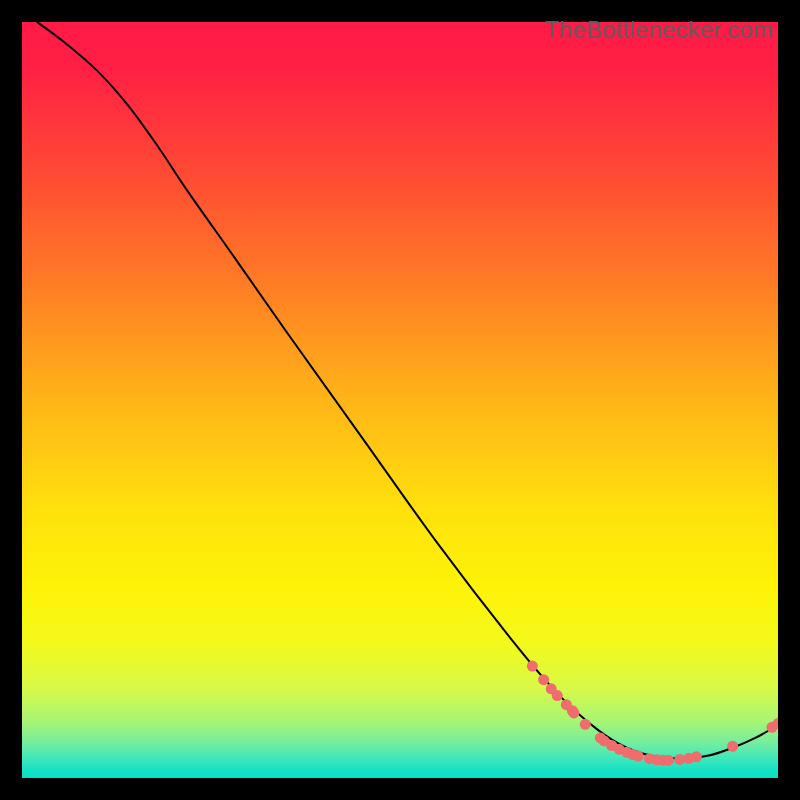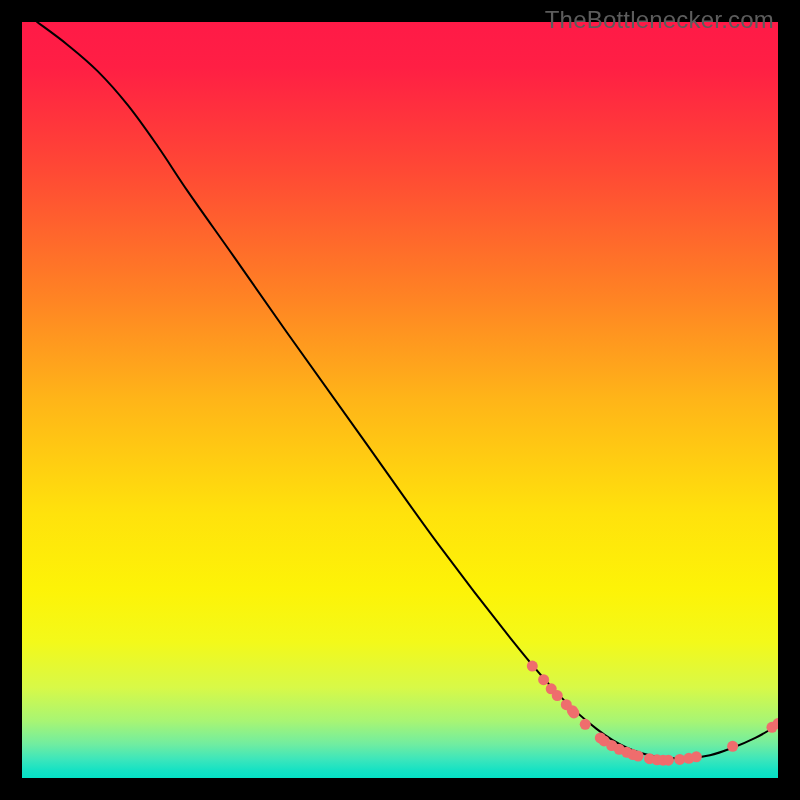--- a/index.html
+++ b/index.html
@@ -19,21 +19,21 @@
   }
   .plot {
     position: absolute;
     left: 22px;
     top: 22px;
     width: 756px;
     height: 756px;
   }
   .watermark {
     position: absolute;
-    top: 6px;
+    top: 16px;
     right: 26px;
     color: #5c5c5c;
     font-size: 24px;
     font-weight: 500;
     letter-spacing: 0.2px;
     pointer-events: none;
     user-select: none;
   }
 </style>
 </head>

